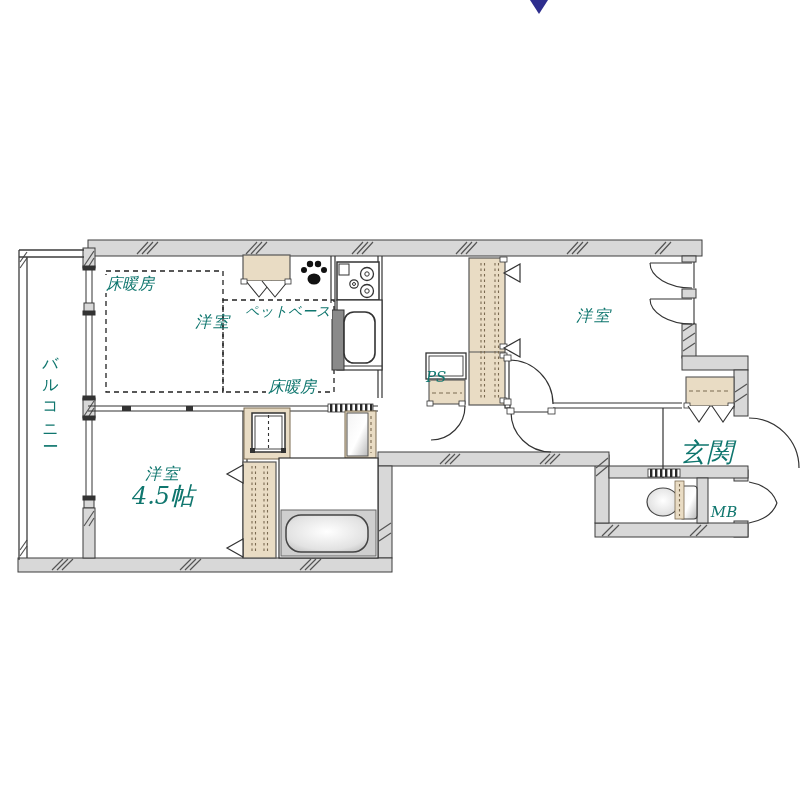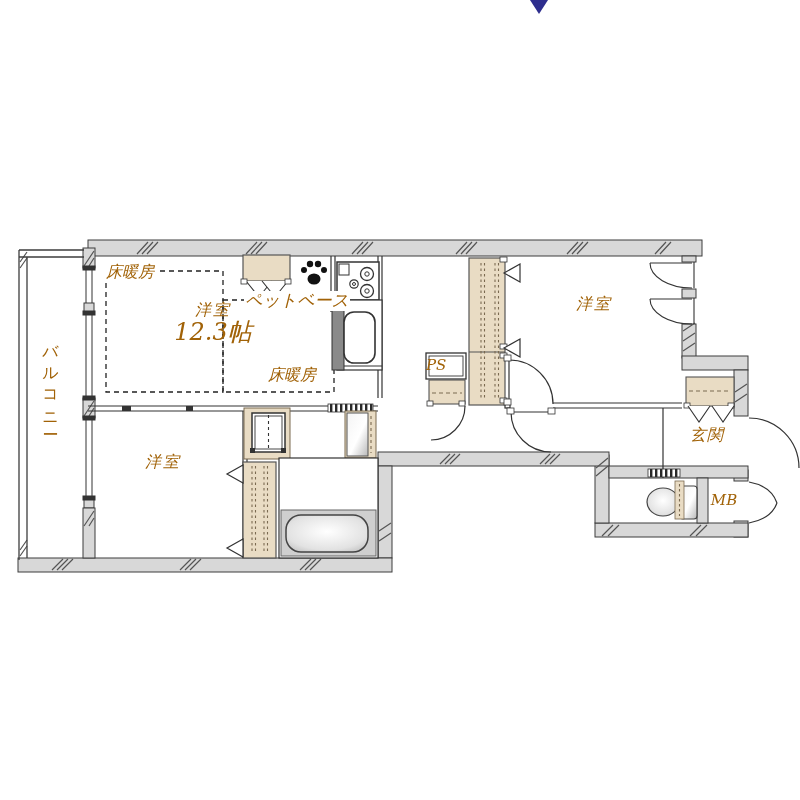--- a/index.html
+++ b/index.html
@@ -2,28 +2,28 @@
 <html style="--wall: #d8d8d8; --cabinet: #e9dcc4; --compass: #2e2e8e; --line: #3d3d3d;"><head>
 <meta charset="utf-8">
 <style>
   :root{
     --wall:#d8d8d8; --cabinet:#e9dcc4; --compass:#2e2e8e; --line:#3d3d3d;
     --tanline:#8a7a5f;
   }
   html,body{margin:0;padding:0;background:#ffffff;width:800px;height:800px;overflow:hidden;}
   #stage{position:relative;width:800px;height:800px;font-family:"DejaVu Serif","Liberation Serif",serif;}
   #plan-svg{position:absolute;left:0;top:0;}
-  .lbl{position:absolute;font-style:italic;color:#a16207;white-space:nowrap;line-height:1.15;}
+  .lbl{position:absolute;font-style:italic;color:#0f766e;white-space:nowrap;line-height:1.15;margin-top:12px;}
   .lbl.center{text-align:center;white-space:normal;}
   .room-name{font-size:16px;letter-spacing:2px;}
   .room-size{font-size:24px;}
   .small-lbl{font-size:16px;background:#fff;padding:0 2px;}
-  .tiny-lbl{font-size:17px;background:#fff;padding:0 1px;}
+  .tiny-lbl{font-size:14px;background:#fff;padding:0 1px;}
   .ps-mb{font-size:15px;}
-  .genkan{font-size:16px;letter-spacing:1px;}
+  .genkan{font-size:26px;letter-spacing:1px;}
   .vtext{writing-mode:vertical-rl;text-orientation:upright;font-size:16px;letter-spacing:5px;font-style:normal;}
 </style>
 </head>
 <body>
 
 <div id="stage">
 
 <svg id="plan-svg" width="800" height="800" viewBox="0 0 800 800">
   <defs>
     <pattern id="stripes" width="5" height="8" patternUnits="userSpaceOnUse">
@@ -271,31 +271,31 @@
   </g>
 </svg>
 
   <div class="lbl vtext" style="left:41px;top:333px;height:175px;">バルコニー</div>
 
   <div class="lbl small-lbl" style="left:104px;top:263px;">床暖房</div>
   <div class="lbl small-lbl" style="left:266px;top:366px;">床暖房</div>
 
   <div class="lbl center" style="left:113px;top:301px;width:200px;">
     <div class="room-name">洋室</div>
-    <div class="room-size">12.3帖</div>
   </div>
 
   <div class="lbl tiny-lbl" style="left:244px;top:291px;">ペットベース</div>
 
   <div class="lbl center" style="left:494px;top:295px;width:200px;">
     <div class="room-name">洋室</div>
   </div>
 
   <div class="lbl center" style="left:63px;top:453px;width:200px;">
     <div class="room-name">洋室</div>
+    <div class="room-size">4.5帖</div>
   </div>
 
   <div class="lbl ps-mb center" style="left:426px;top:357px;width:20px;">PS</div>
 
   <div class="lbl genkan center" style="left:677px;top:426px;width:60px;">玄関</div>
 
   <div class="lbl ps-mb center" style="left:704px;top:492px;width:40px;">MB</div>
 
 </div>
 

